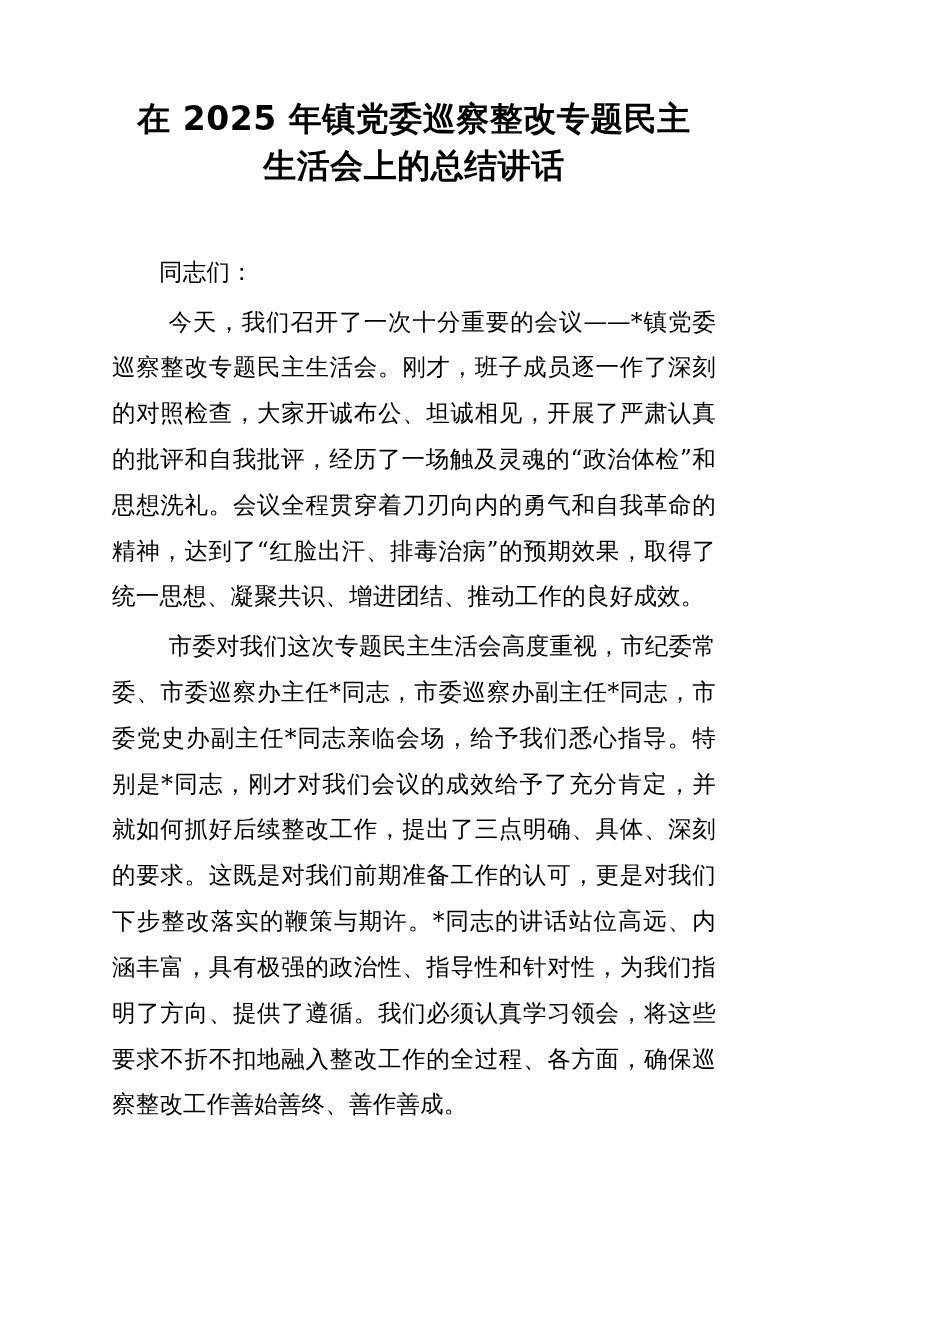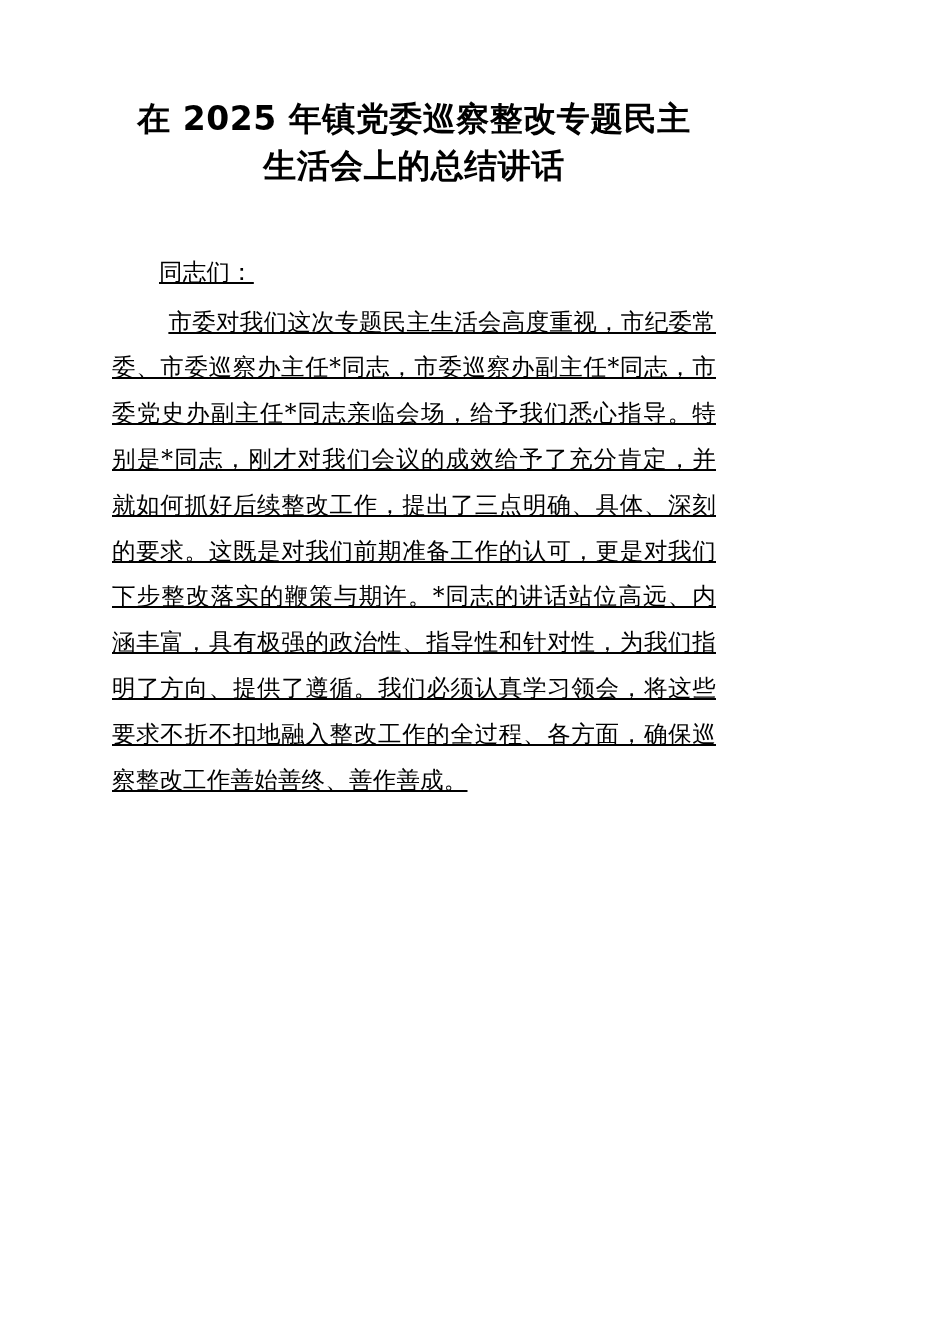--- a/index.html
+++ b/index.html
@@ -34,34 +34,34 @@
   .body-block {
     margin-top: 60px;
   }
   p.para {
     margin: 0 0 4px 0;
     font-size: 23.5px;
     line-height: 1.95;
     text-align: justify;
     text-justify: inter-ideograph;
     letter-spacing: 0.2px;
-    text-decoration: underline;
   }
   p.indent1 {
     text-indent: 2em;
   }
   p.indent2 {
     text-indent: 2.4em;
   }
 </style>
 </head>
 <body>
 
 <div class="page">
 
   <h1 class="doc-title">在 2025 年镇党委巡察整改专题民主生活会上的总结讲话</h1>
 
   <div class="body-block">
     <p class="para indent1">同志们：</p>
+    <p class="para indent2">今天，我们召开了一次十分重要的会议——*镇党委巡察整改专题民主生活会。刚才，班子成员逐一作了深刻的对照检查，大家开诚布公、坦诚相见，开展了严肃认真的批评和自我批评，经历了一场触及灵魂的“政治体检”和思想洗礼。会议全程贯穿着刀刃向内的勇气和自我革命的精神，达到了“红脸出汗、排毒治病”的预期效果，取得了统一思想、凝聚共识、增进团结、推动工作的良好成效。</p>
     <p class="para indent2">市委对我们这次专题民主生活会高度重视，市纪委常委、市委巡察办主任*同志，市委巡察办副主任*同志，市委党史办副主任*同志亲临会场，给予我们悉心指导。特别是*同志，刚才对我们会议的成效给予了充分肯定，并就如何抓好后续整改工作，提出了三点明确、具体、深刻的要求。这既是对我们前期准备工作的认可，更是对我们下步整改落实的鞭策与期许。*同志的讲话站位高远、内涵丰富，具有极强的政治性、指导性和针对性，为我们指明了方向、提供了遵循。我们必须认真学习领会，将这些要求不折不扣地融入整改工作的全过程、各方面，确保巡察整改工作善始善终、善作善成。</p>
   </div>
 
 </div>
 
 </body></html>

